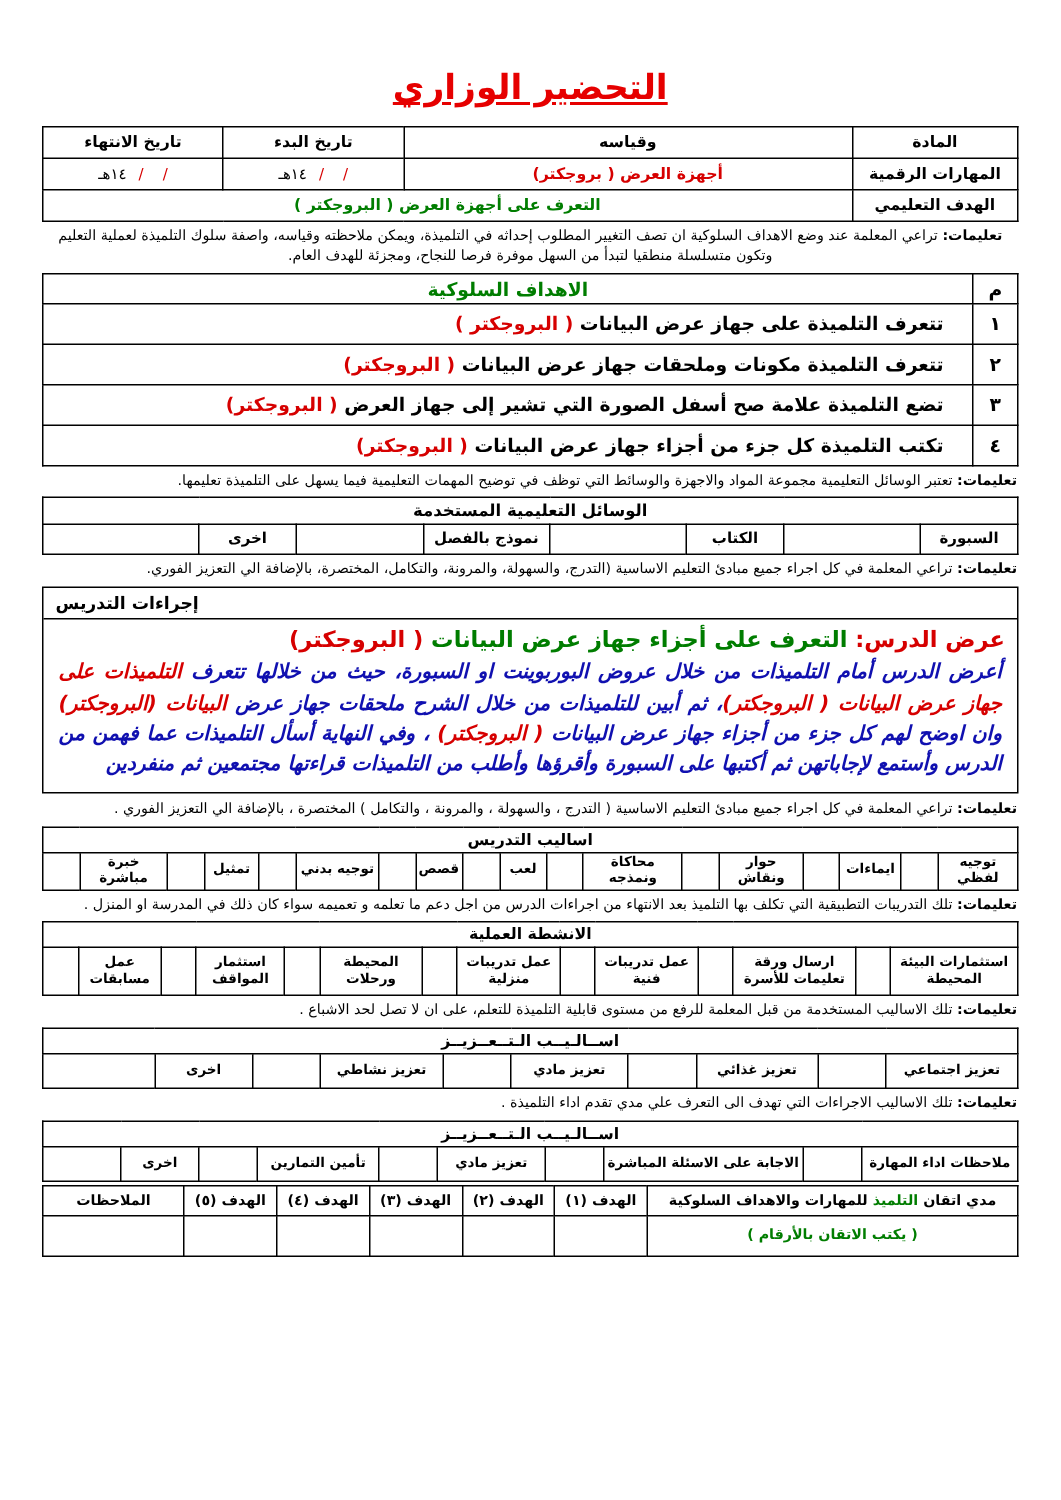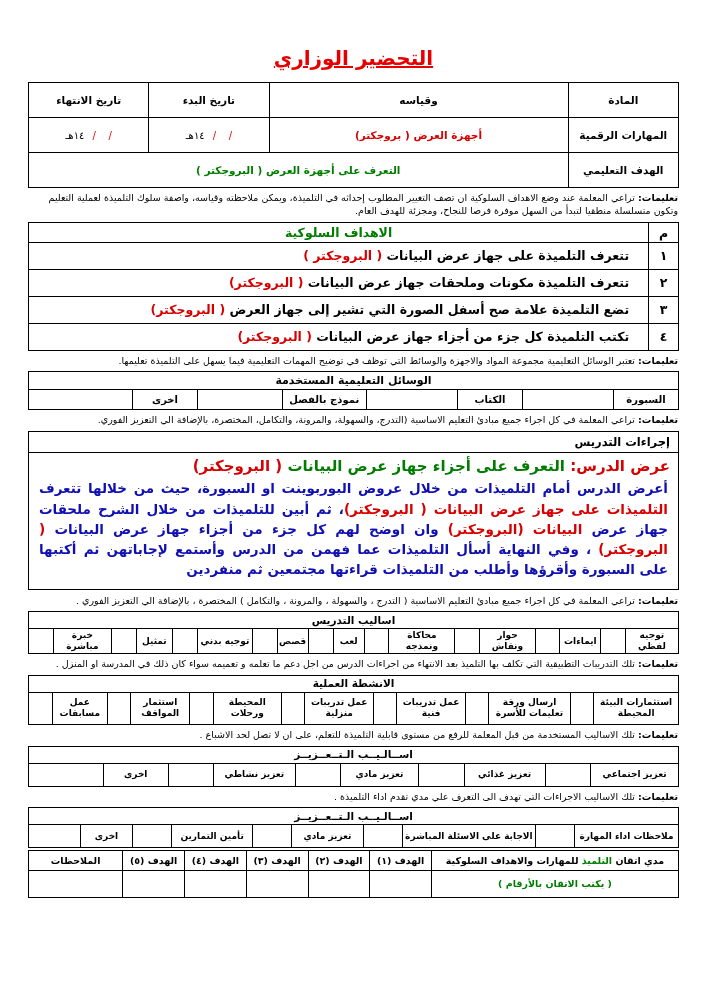--- a/index.html
+++ b/index.html
@@ -1,43 +1,43 @@
 <!DOCTYPE html>
 <html lang="ar" dir="rtl"><head>
 <meta charset="utf-8">
 <style>
   * { margin:0; padding:0; box-sizing:border-box; }
   html,body { background:#ffffff; }
   body { width:707px; height:1000px; color:#000; overflow:hidden;
          font-family:"DejaVu Sans", sans-serif; direction:rtl; }
   .page { padding:46px 28px 0; }
-  .title { text-align:center; color:#e60000; font-weight:bold; font-size:20px;
+  .title { text-align:center; color:#e60000; font-weight:bold; font-size:23px;
            text-decoration:underline; margin-bottom:12px; }
   table { width:100%; border-collapse:collapse; table-layout:fixed; }
   td { border:1px solid #000; padding:1px 3px; vertical-align:middle; text-align:center; overflow:hidden; }
   .red { color:#d60000; }
   .green { color:#007d00; }
   .blue { color:#1010b0; }
   .note { font-size:9.5px; margin:4px 1px; text-align:right; line-height:1.35; }
   .note .prefix { font-weight:bold; }
-  .note.center { }
-  .hdr-tbl td { height:35px; font-size:10.5px; font-weight:bold; }
+  .note.center { text-align:center; }
+  .hdr-tbl td { height:21px; font-size:10.5px; font-weight:bold; }
   .date span { margin:0 4px; font-weight:normal; font-size:10px; }
   .obj-tbl td { height:27px; font-size:12.5px; font-weight:bold; }
   .obj-tbl .head td { height:20px; }
   .obj-head { font-size:11px; }
   .obj-num { font-size:13px; }
   .obj-text { text-align:right; padding-right:19px; }
   .mat-tbl td { height:20px; font-size:10px; font-weight:bold; }
   .mat-tbl .head td { font-size:11px; height:18px; }
   .proc-box { border:1px solid #000; margin:3px 0 5px; }
-  .proc-head { border-bottom:1px solid #000; font-size:11.5px; font-weight:bold; padding:3px 8px; text-align:right; }
+  .proc-head { border-bottom:1px solid #000; font-size:11.5px; font-weight:bold; padding:3px 8px; text-align:left; }
   .proc-intro { font-size:11px; font-weight:bold; padding:5px 8px 0; text-align:right; }
   .proc-lesson { font-size:15px; font-weight:bold; padding:4px 8px 0; text-align:right; }
-  .proc-body { font-size:13.5px; font-weight:bold; padding:3px 10px 9px; line-height:1.5; text-align:justify; }
+  .proc-body { font-size:13.5px; font-weight:bold; padding:3px 10px 9px; line-height:1.5; text-align:justify;font-style:italic; }
   .grid-tbl td { font-size:9px; font-weight:bold; height:23px; padding:1px 2px; line-height:1.2; }
   .grid-tbl .head td { font-size:10.5px; height:17px; }
   .act-tbl tr.items td { height:32px; }
   .mast-tbl td { font-size:9.5px; font-weight:bold; height:20px; line-height:1.25; }
   .mast-tbl tr.row2 td { height:27px; }
   .sec-gap { height:2px; }
 </style>
 </head>
 <body>
 

